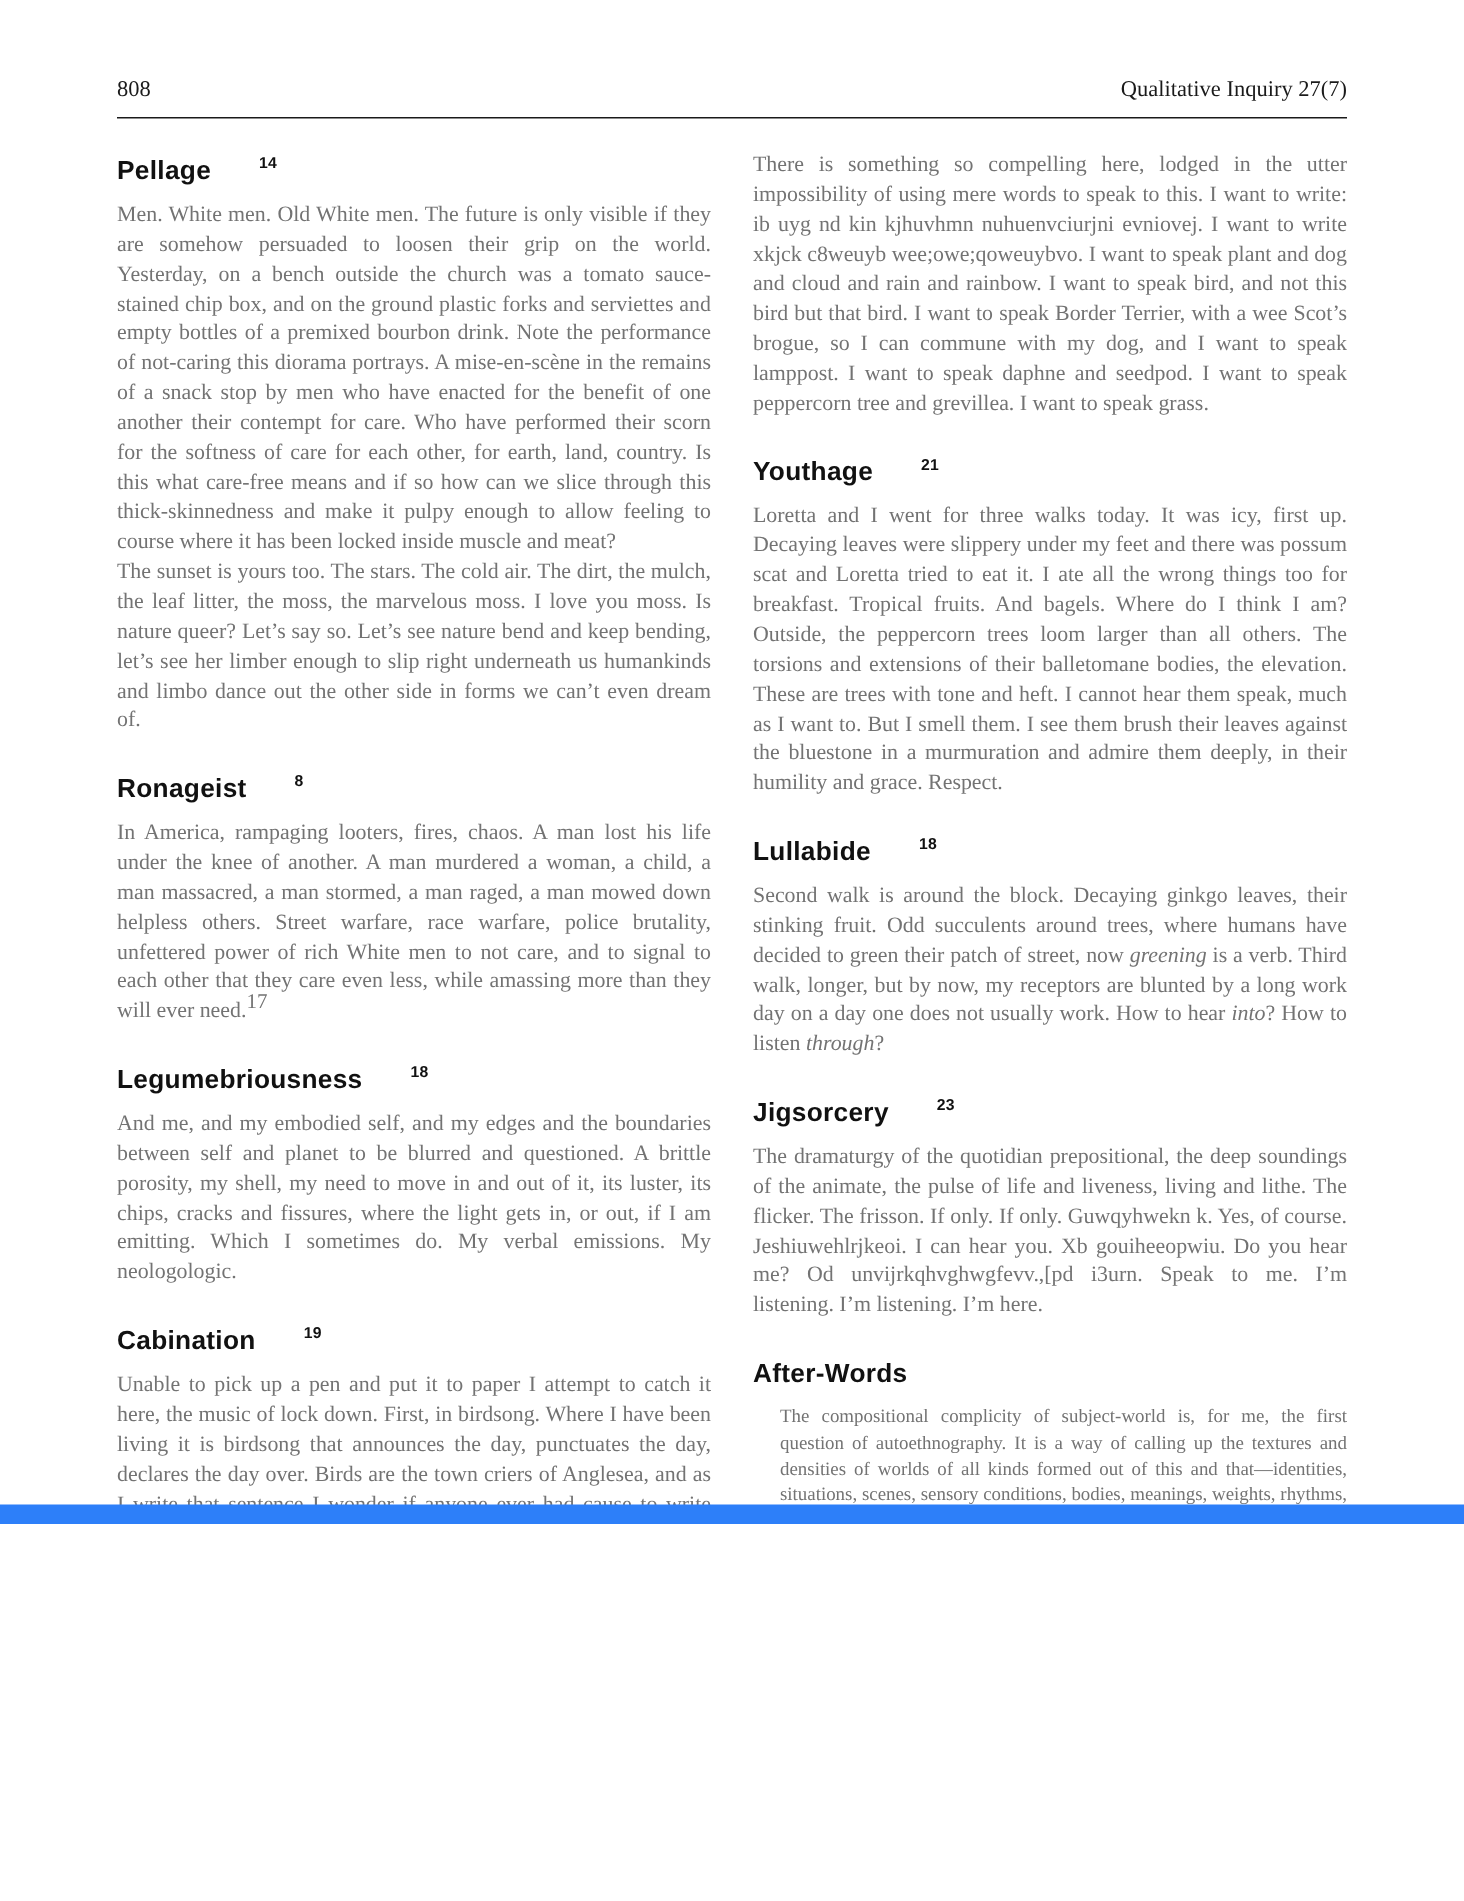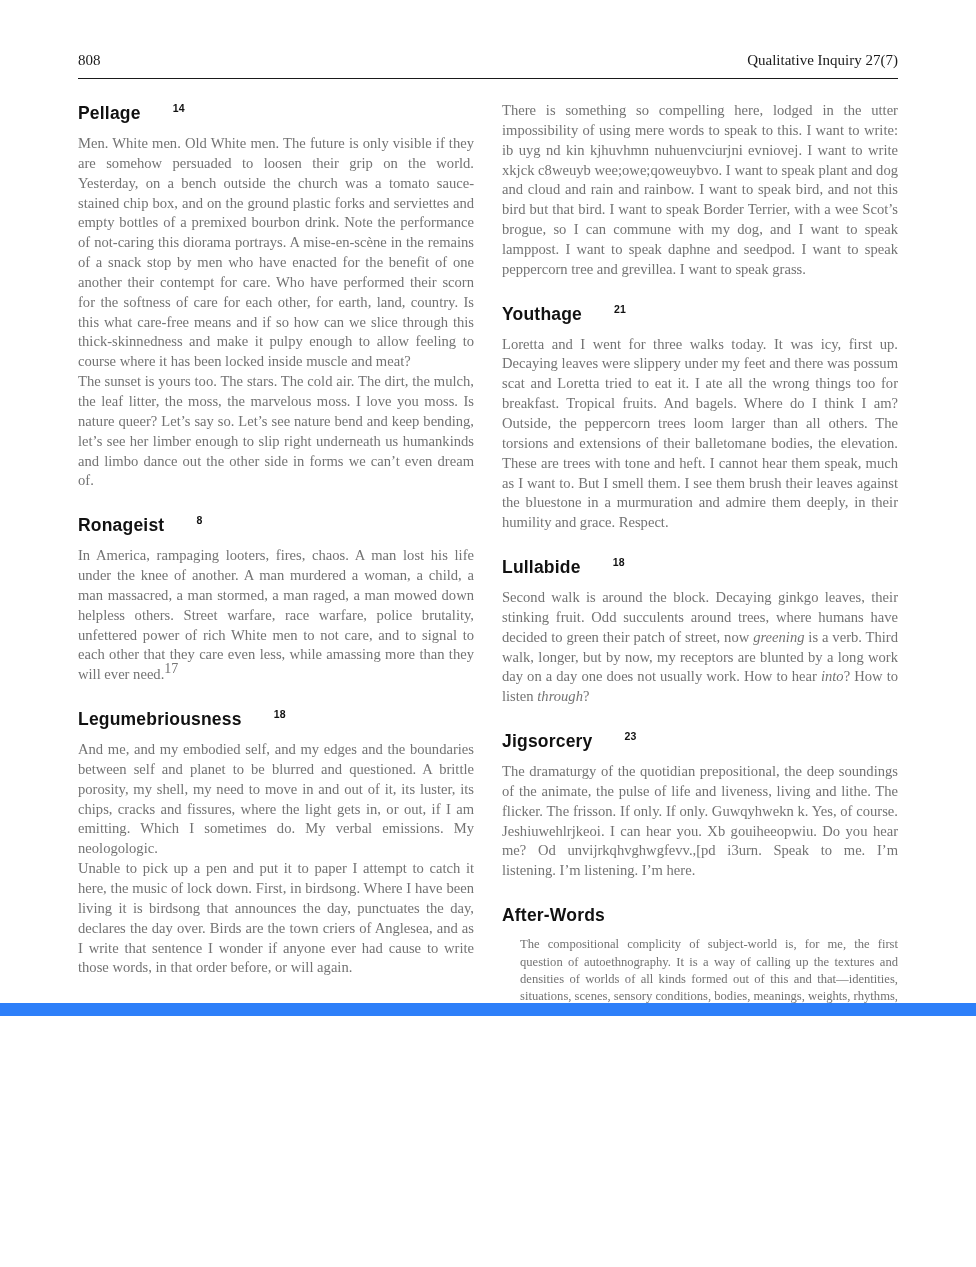--- a/index.html
+++ b/index.html
@@ -94,20 +94,21 @@
         <h2><span>Ronageist</span><sup>8</sup></h2>
         <p class="body"><span>In America, rampaging looters, fires, chaos. A man lost his life under the knee of another. A man murdered a woman, a child, a man massacred, a man stormed, a man raged, a man mowed down helpless others. Street warfare, race warfare, police brutality, unfettered power of rich White men to not care, and to signal to each other that they care even less, while amassing more than they will ever need.</span><sup>17</sup></p>
       </section>
 
       <section>
         <h2><span>Legumebriousness</span><sup>18</sup></h2>
         <p class="body"><span>And me, and my embodied self, and my edges and the boundaries between self and planet to be blurred and questioned. A brittle porosity, my shell, my need to move in and out of it, its luster, its chips, cracks and fissures, where the light gets in, or out, if I am emitting. Which I sometimes do. My verbal emissions. My neologologic.</span></p>
       </section>
 
       <section>
+        <h2><span>Cabination</span><sup>19</sup></h2>
         <p class="body"><span>Unable to pick up a pen and put it to paper I attempt to catch it here, the music of lock down. First, in birdsong. Where I have been living it is birdsong that announces the day, punctuates the day, declares the day over. Birds are the town criers of Anglesea, and as I write that sentence I wonder if anyone ever had cause to write those words, in that order before, or will again.</span></p>
       </section>
 
     </div>
 
     <div class="col">
 
       <section>
         <p class="body"><span>There is something so compelling here, lodged in the utter impossibility of using mere words to speak to this. I want to write: ib uyg nd kin kjhuvhmn nuhuenvciurjni evniovej. I want to write xkjck c8weuyb wee;owe;qoweuybvo. I want to speak plant and dog and cloud and rain and rainbow. I want to speak bird, and not this bird but that bird. I want to speak Border Terrier, with a wee Scot’s brogue, so I can commune with my dog, and I want to speak lamppost. I want to speak daphne and seedpod. I want to speak peppercorn tree and grevillea. I want to speak grass.</span></p>
       </section>

